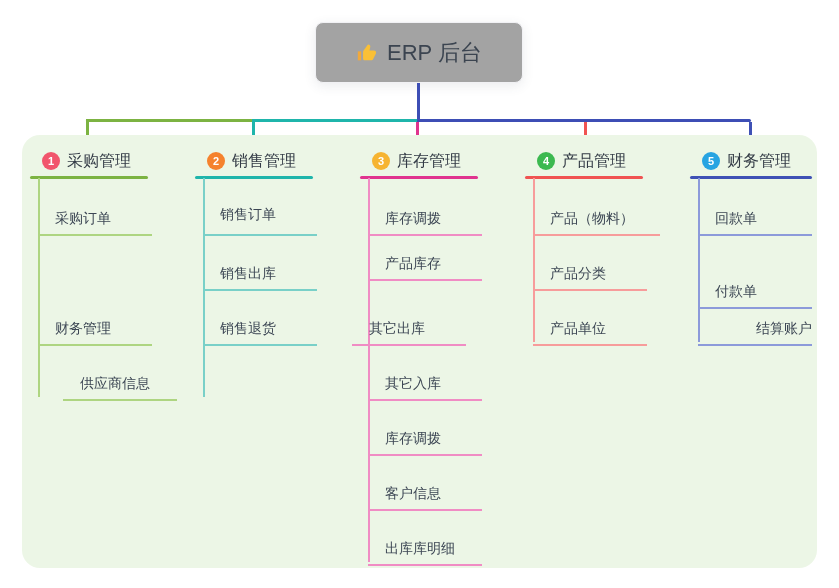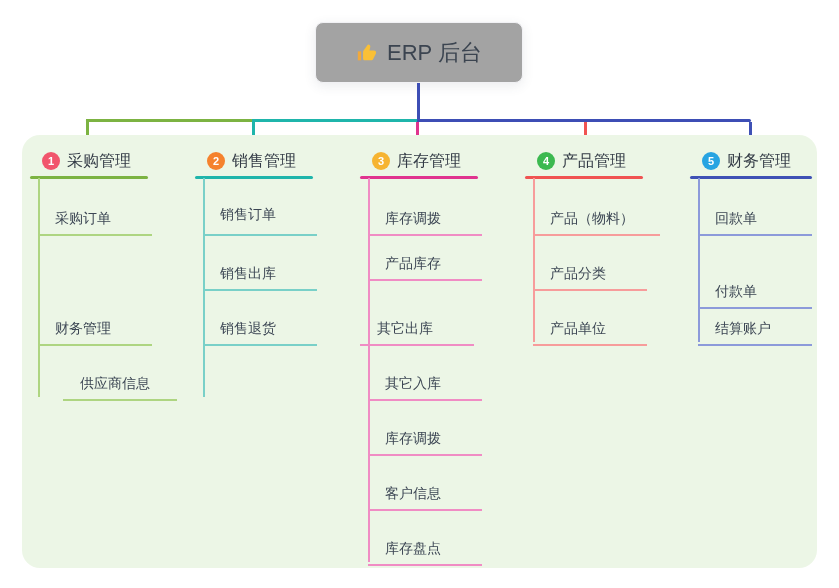--- a/index.html
+++ b/index.html
@@ -108,34 +108,34 @@
     <span>库存管理</span>
   </div>
   <div class="hline" style="left:360px;background:#e0348f;"></div>
   <div class="trunk" style="left:368px;top:178px;height:384px;background:#f08cc4;"></div>
   <div class="item" style="left:368px;top:202px;border-color:#f08cc4;">
       <span>库存调拨</span>
     </div>
   <div class="item" style="left:368px;top:247px;border-color:#f08cc4;">
       <span>产品库存</span>
     </div>
-  <div class="item" style="left:360px;top:312px;border-color:#f08cc4;align-items:flex-end;">
+  <div class="item" style="left:352px;top:312px;border-color:#f08cc4;align-items:flex-end;">
       <span>其它出库</span>
     </div>
   <div class="item" style="left:368px;top:367px;border-color:#f08cc4;">
       <span>其它入库</span>
     </div>
   <div class="item" style="left:368px;top:422px;border-color:#f08cc4;">
       <span>库存调拨</span>
     </div>
   <div class="item" style="left:368px;top:477px;border-color:#f08cc4;">
       <span>客户信息</span>
     </div>
   <div class="item" style="left:368px;top:532px;border-color:#f08cc4;">
-      <span>库存盘点</span>
+      <span>出库库明细</span>
     </div>
 
   <div class="bheader" style="left:537px;">
     <span class="badge" style="background:#3cb950;">4</span>
     <span>产品管理</span>
   </div>
   <div class="hline" style="left:525px;background:#f05352;"></div>
   <div class="trunk" style="left:533px;top:178px;height:164px;background:#f79c9b;"></div>
   <div class="item" style="left:533px;top:202px;width:110px;border-color:#f79c9b;">
       <span>产品（物料）</span>
@@ -152,17 +152,17 @@
     <span>财务管理</span>
   </div>
   <div class="hline" style="left:690px;width:122px;background:#3f51b5;"></div>
   <div class="trunk" style="left:698px;top:178px;height:164px;background:#8c9ada;"></div>
   <div class="item" style="left:698px;top:202px;border-color:#8c9ada;">
       <span>回款单</span>
     </div>
   <div class="item" style="left:698px;top:249px;border-color:#8c9ada;margin-top:26px;">
       <span>付款单</span>
     </div>
-  <div class="item" style="left:698px;top:312px;border-color:#8c9ada;">
+  <div class="item" style="left:698px;top:312px;border-color:#8c9ada;justify-content:flex-end;">
       <span>结算账户</span>
     </div>
 
 </div>
 
 </body></html>

